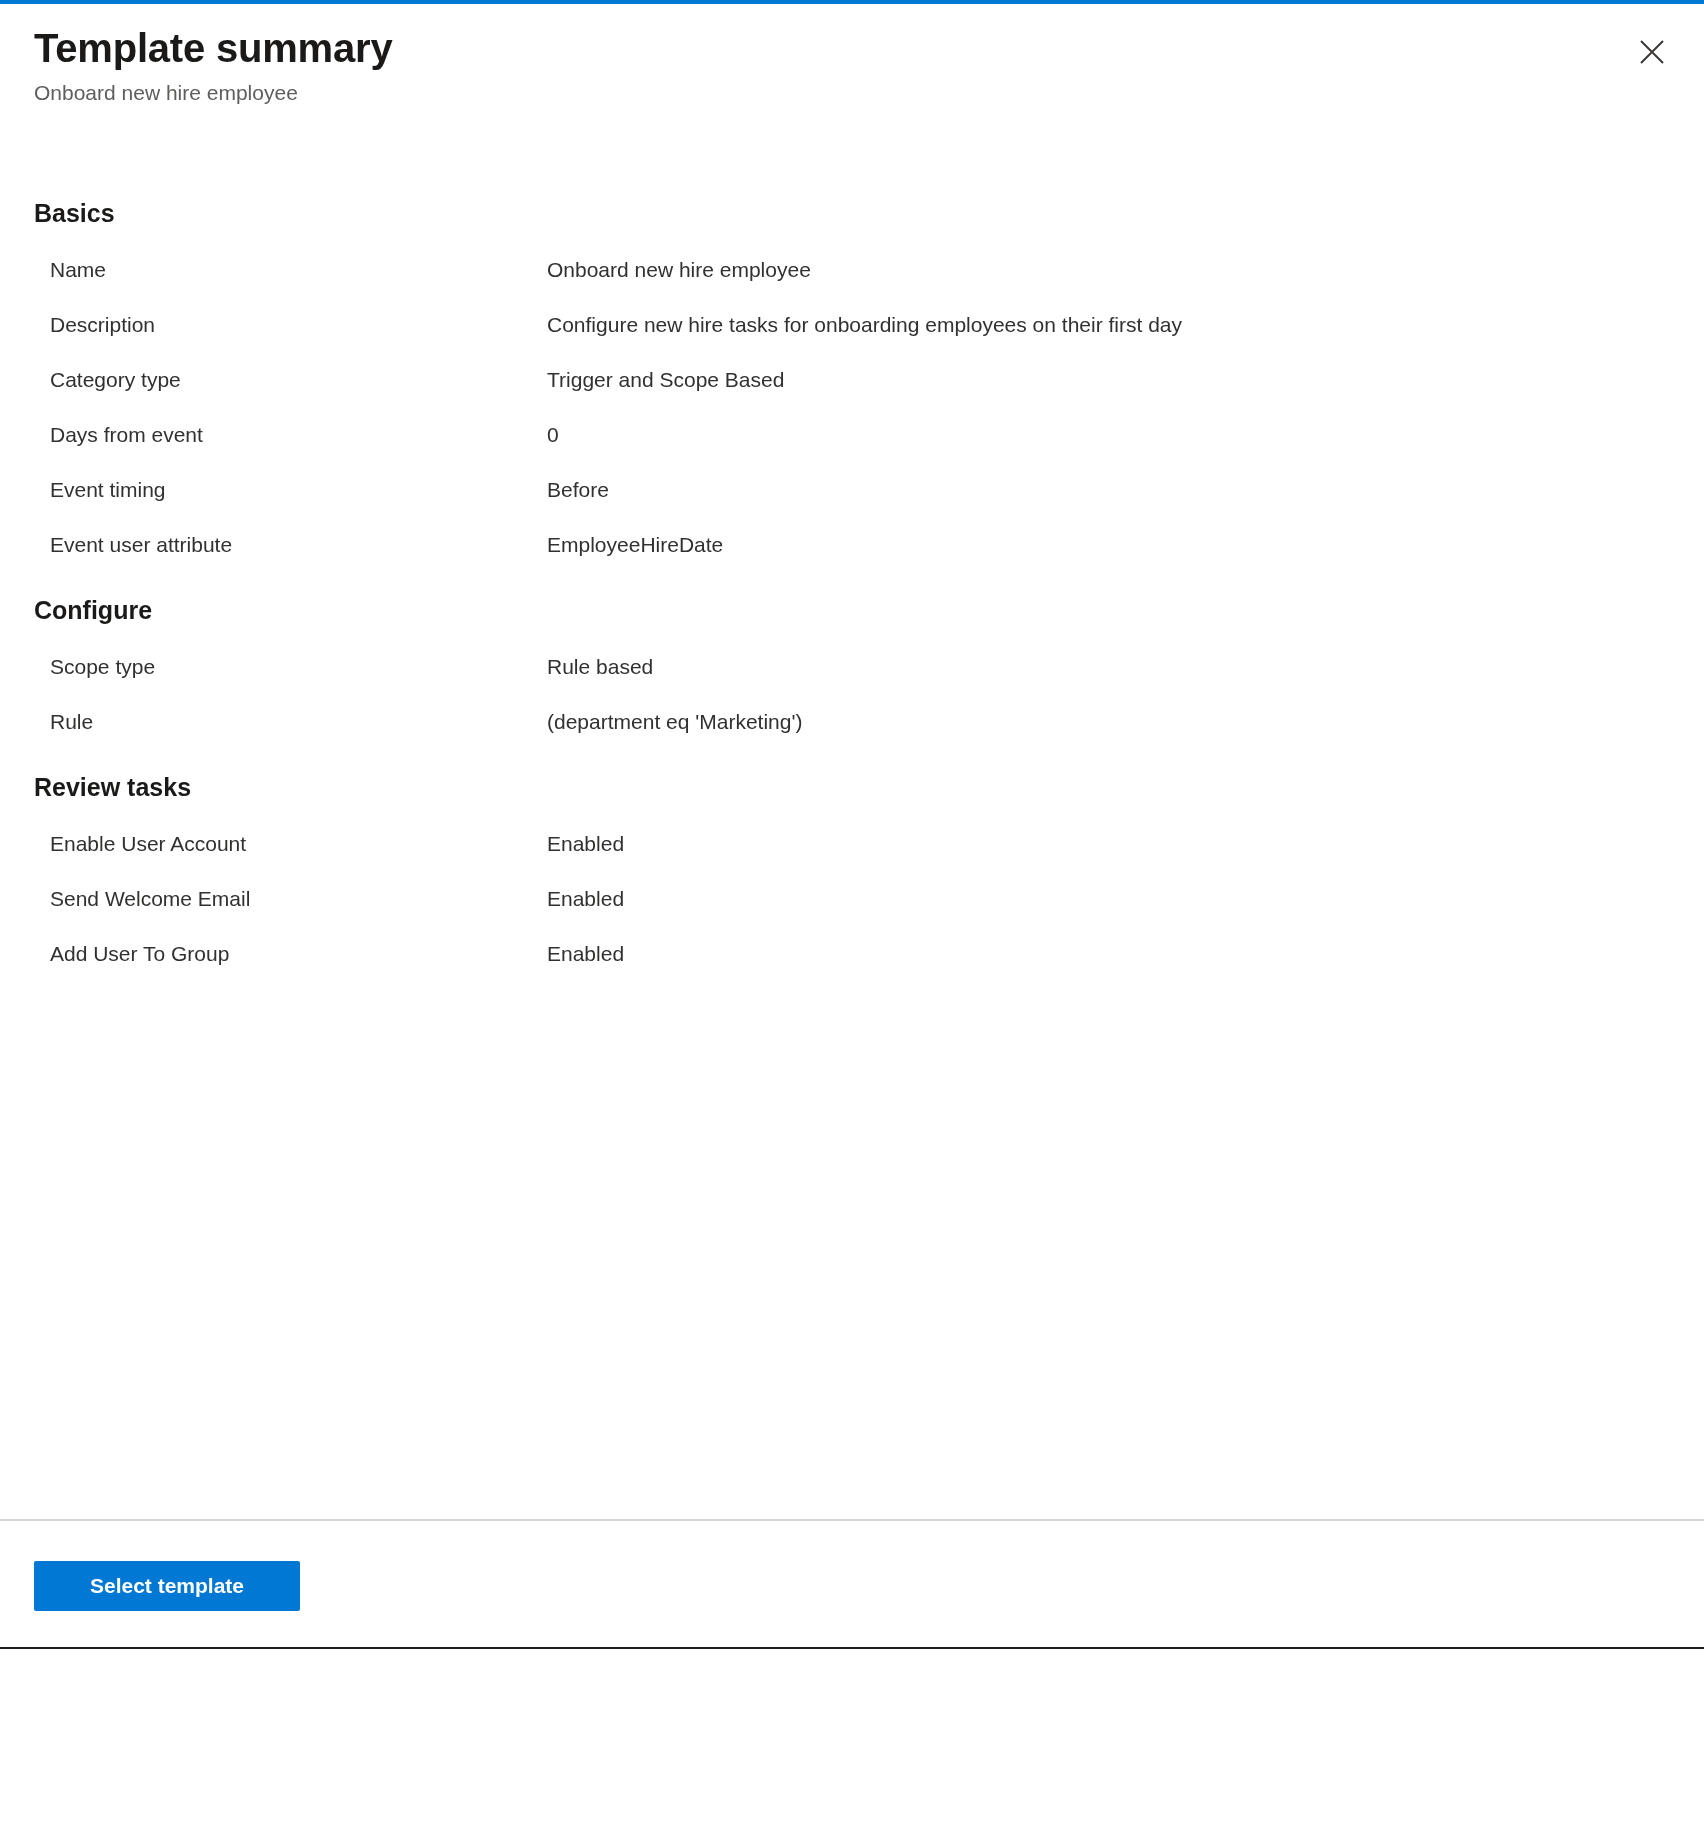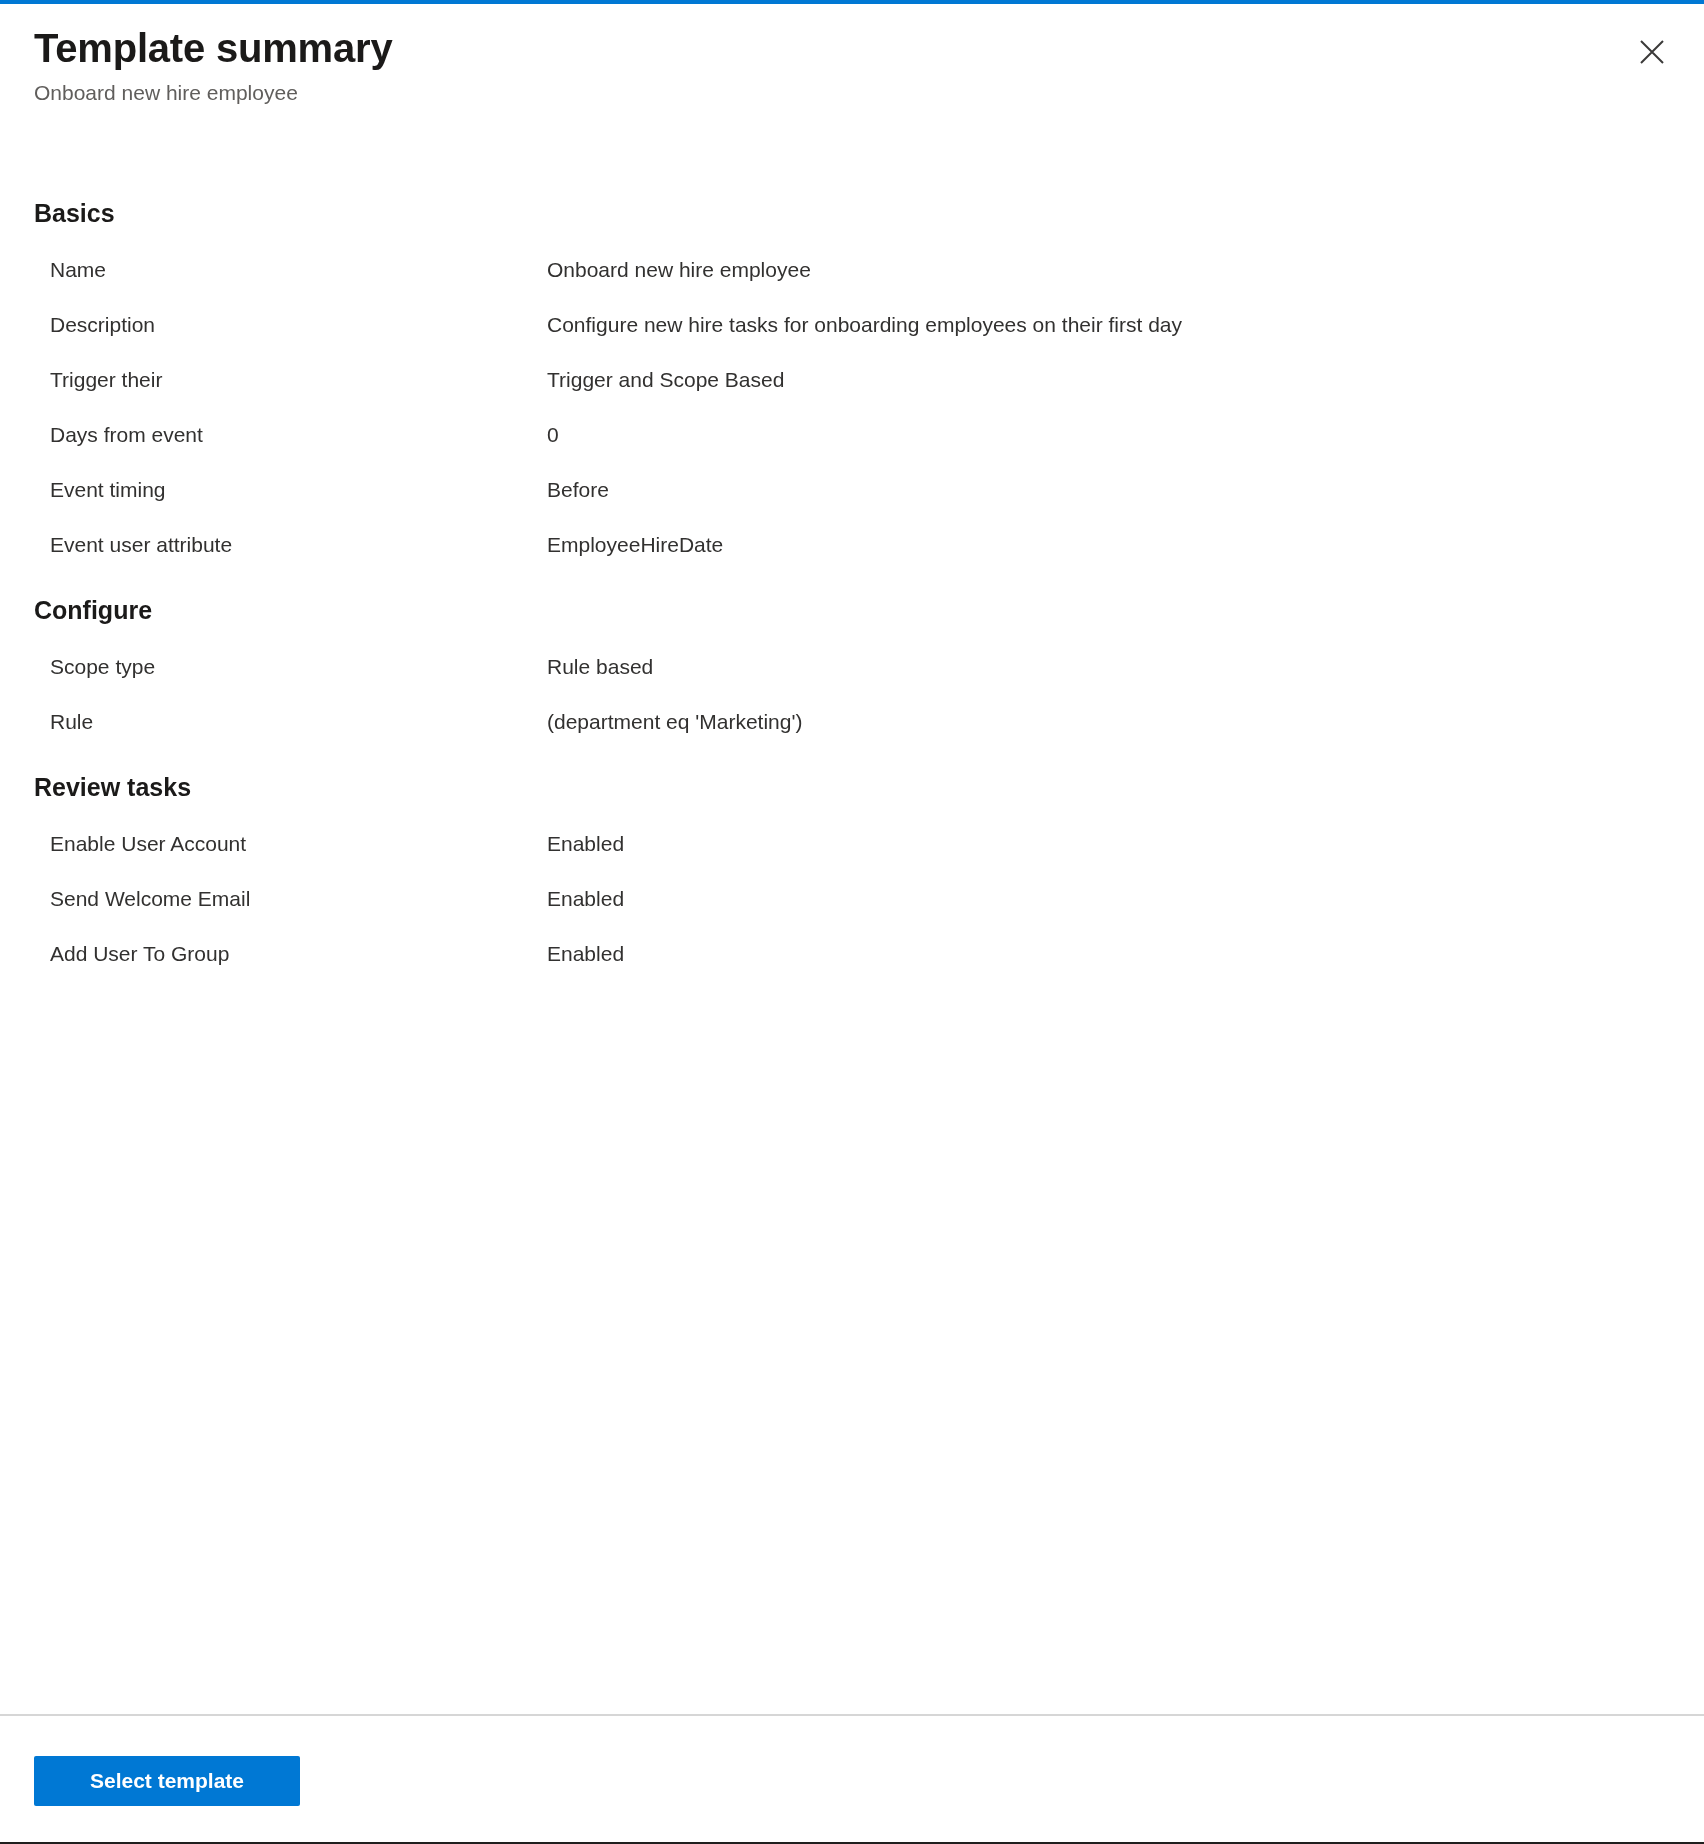--- a/index.html
+++ b/index.html
@@ -12,21 +12,21 @@
     height: 1844px;
     font-family: "Liberation Sans", "DejaVu Sans", sans-serif;
     color: #323130;
     -webkit-font-smoothing: antialiased;
     overflow: hidden;
   }
 
   .blade {
     position: relative;
     width: 1704px;
-    height: 1844px;
+    height: 1649px;
     box-sizing: border-box;
     border-top: 4px solid #0078d4;
     border-bottom: 2px solid #201f1e;
     background: #ffffff;
     display: flex;
     flex-direction: column;
   }
 
   
   .blade-header {
@@ -160,21 +160,21 @@
 
       <div class="kv-row">
         <div class="kv-label">Name</div>
         <div class="kv-value">Onboard new hire employee</div>
       </div>
       <div class="kv-row">
         <div class="kv-label">Description</div>
         <div class="kv-value">Configure new hire tasks for onboarding employees on their first day</div>
       </div>
       <div class="kv-row">
-        <div class="kv-label">Trigger their</div>
+        <div class="kv-label">Category type</div>
         <div class="kv-value">Trigger and Scope Based</div>
       </div>
       <div class="kv-row">
         <div class="kv-label">Days from event</div>
         <div class="kv-value">0</div>
       </div>
       <div class="kv-row">
         <div class="kv-label">Event timing</div>
         <div class="kv-value">Before</div>
       </div>

